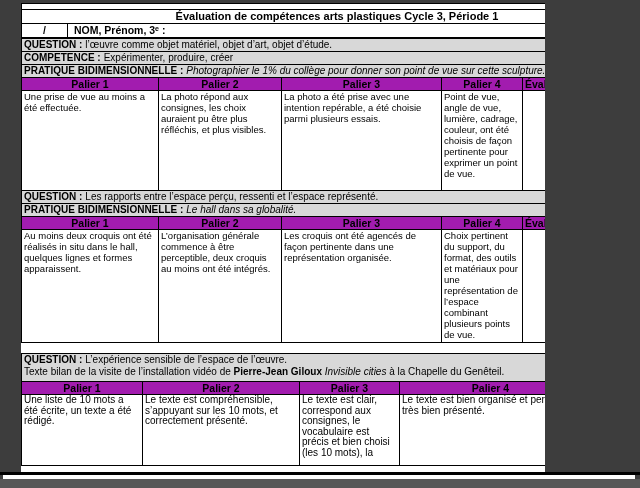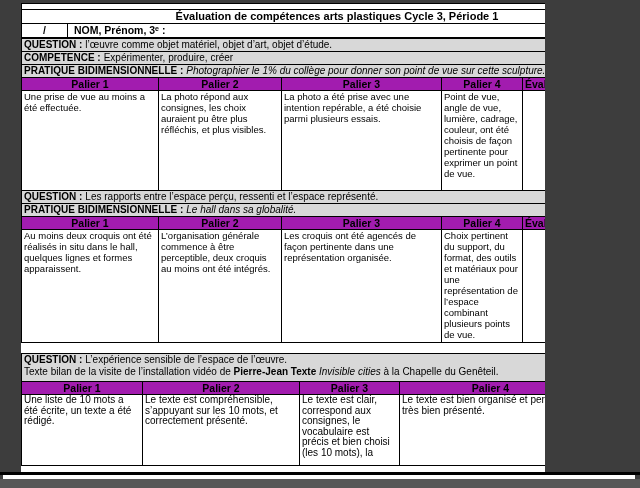--- a/index.html
+++ b/index.html
@@ -144,21 +144,21 @@
           <col style="width:70px">
       </colgroup>
       <tbody>
       <tr class="band">
         <td colspan="5" class="q2line">
           <div class="line">
             <span class="lbl">QUESTION :</span><span>L’expérience sensible de l’espace de l’œuvre.</span>
           </div>
           <div class="line">
             <span>Texte bilan de la visite de l’installation vidéo de</span>
-            <span class="bold">Pierre-Jean Texte</span>
+            <span class="bold">Pierre-Jean Giloux</span>
             <span class="ital">Invisible cities</span>
             <span>à la Chapelle du Genêteil.</span>
           </div>
         </td>
       </tr>
       <tr class="hdr">
         <td>Palier 1</td>
         <td>Palier 2</td>
         <td>Palier 3</td>
         <td>Palier 4</td>

